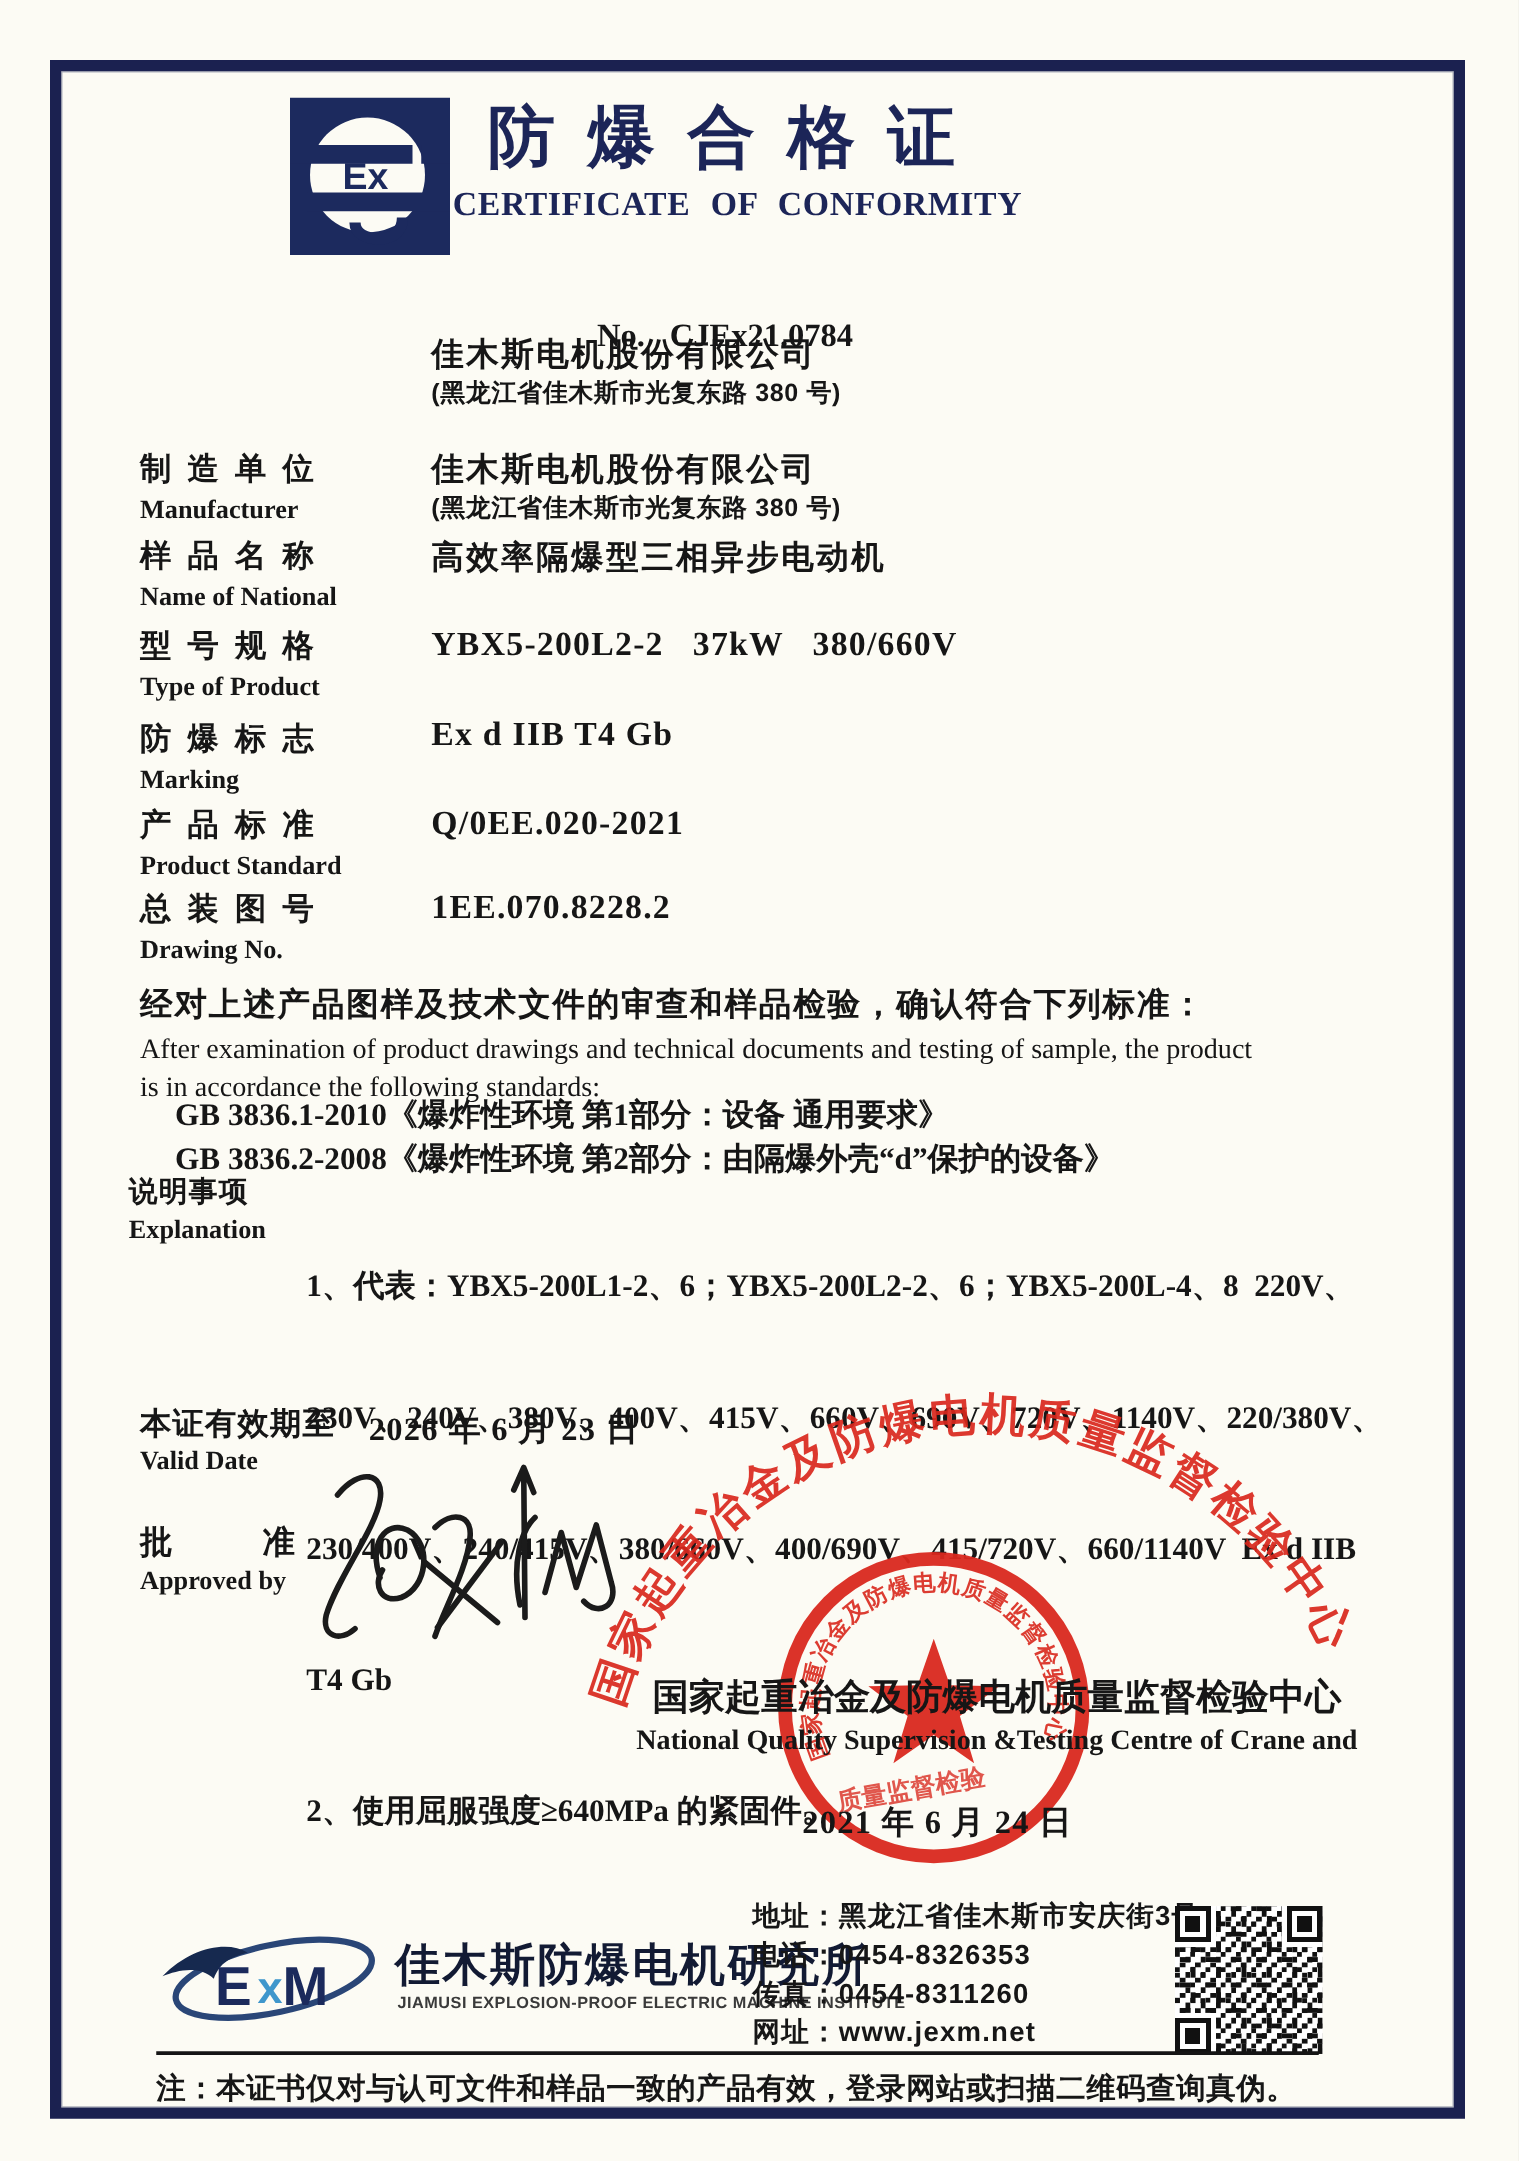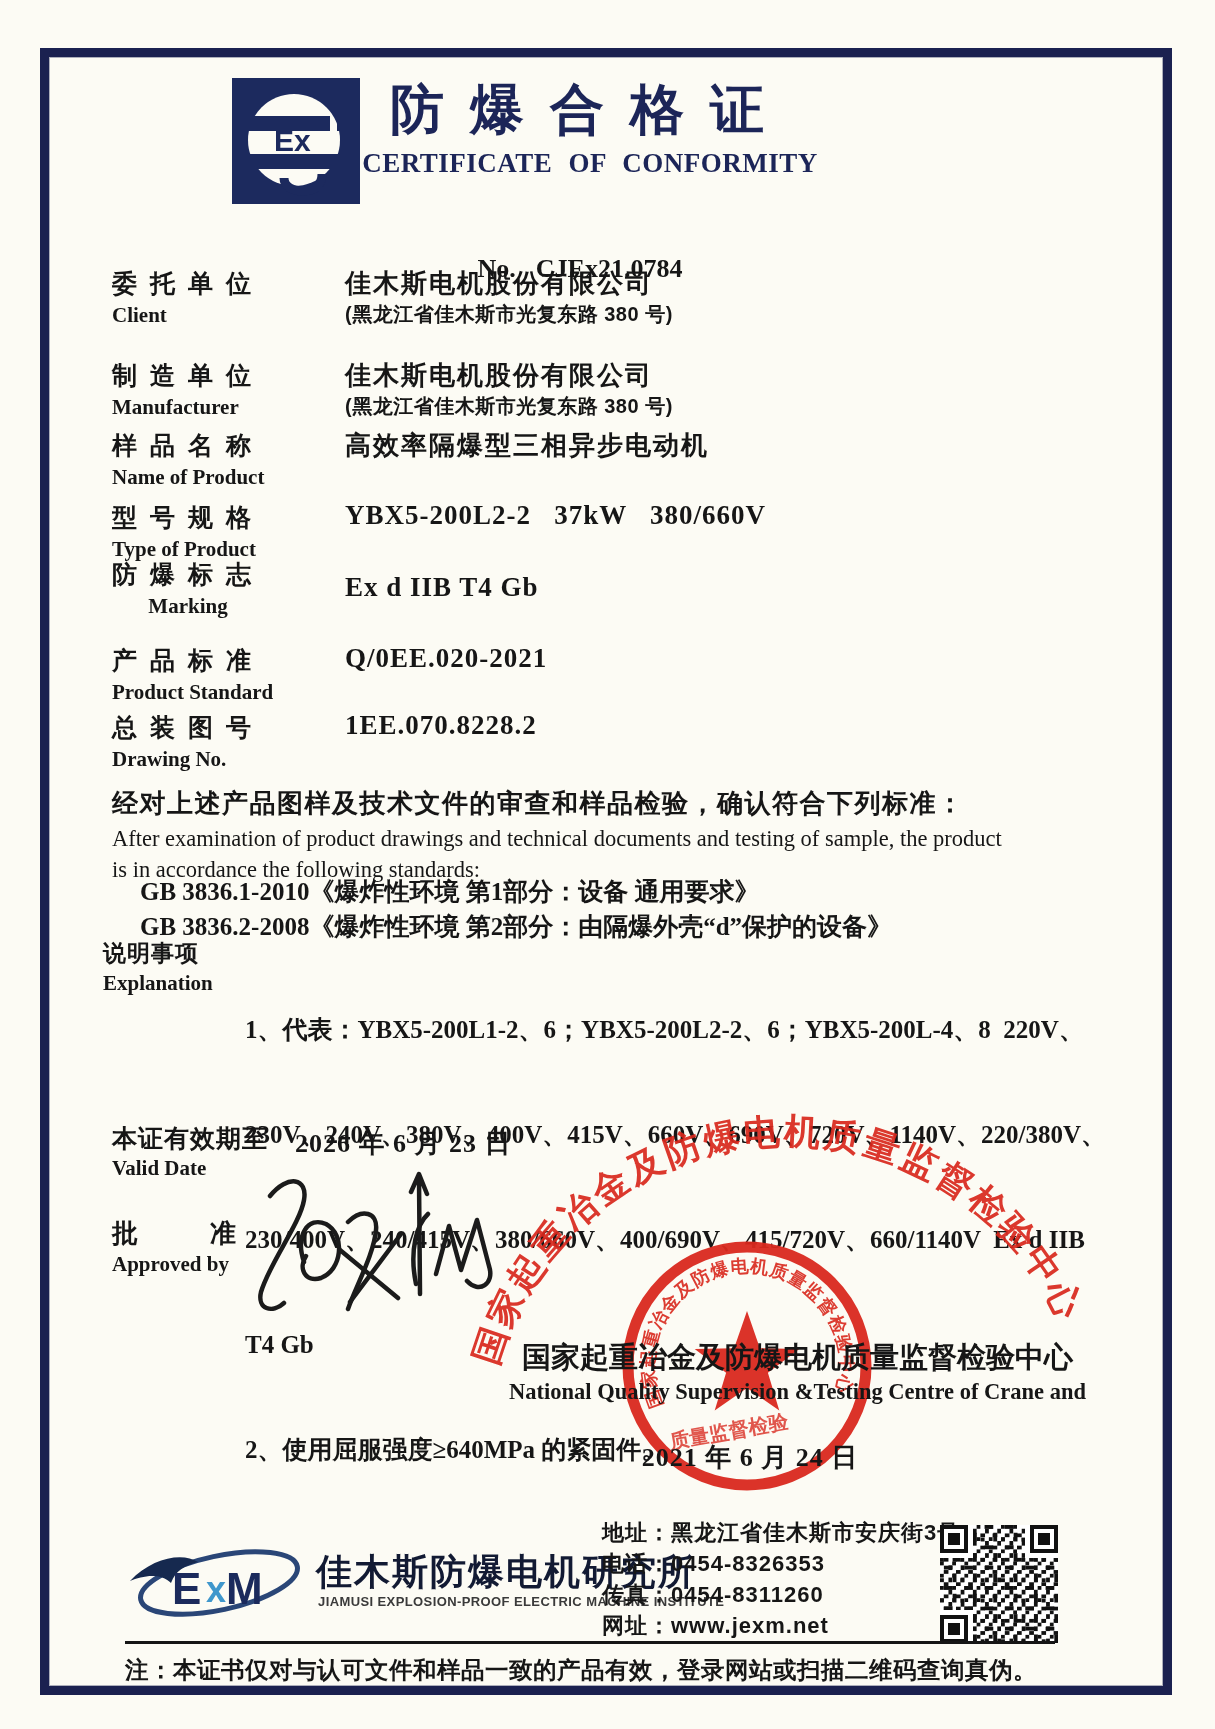--- a/index.html
+++ b/index.html
@@ -77,47 +77,43 @@
     <text x="42" y="73" font-size="30" font-weight="bold" fill="#1c2a5e" font-family="Liberation Sans, sans-serif">Ex</text>
     <path d="M 52 100 c 0 9 9 13 19 13 c 14 0 19 -8 19 -17" stroke="#1c2a5e" stroke-width="9" fill="none"></path>
   </svg>
 
   <div class="title-cn">防爆合格证</div>
   <div class="title-en">CERTIFICATE OF CONFORMITY</div>
   <div class="cert-no">
     <span>No.</span><span class="num">CJEx21.0784</span>
   </div>
 
-  <div class="row" style="top:268px;">
-    <div class="lc">委托单位</div>
-    <div class="le">Client</div>
-  </div>
   <div class="val" style="top:266px;">佳木斯电机股份有限公司</div>
   <div class="addr" style="top:301px;">(黑龙江省佳木斯市光复东路 380 号)</div>
 
   <div class="row" style="top:360px;">
     <div class="lc">制造单位</div>
     <div class="le">Manufacturer</div>
   </div>
   <div class="val" style="top:358px;">佳木斯电机股份有限公司</div>
   <div class="addr" style="top:393px;">(黑龙江省佳木斯市光复东路 380 号)</div>
 
   <div class="row" style="top:430px;">
     <div class="lc">样品名称</div>
-    <div class="le">Name of Product</div>
+    <div class="le">Name of National</div>
   </div>
   <div class="val" style="top:428px;">高效率隔爆型三相异步电动机</div>
 
   <div class="row" style="top:502px;">
     <div class="lc">型号规格</div>
     <div class="le">Type of Product</div>
   </div>
   <div class="val latin" style="top:500px;">YBX5-200L2-2   37kW   380/660V</div>
 
-  <div class="row" style="top:559px;text-align:center;">
+  <div class="row" style="top:576px;">
     <div class="lc">防爆标志</div>
     <div class="le">Marking</div>
   </div>
   <div class="val latin" style="top:572px;">Ex d IIB T4 Gb</div>
 
   <div class="row" style="top:645px;">
     <div class="lc">产品标准</div>
     <div class="le">Product Standard</div>
   </div>
   <div class="val latin" style="top:643px;">Q/0EE.020-2021</div>

